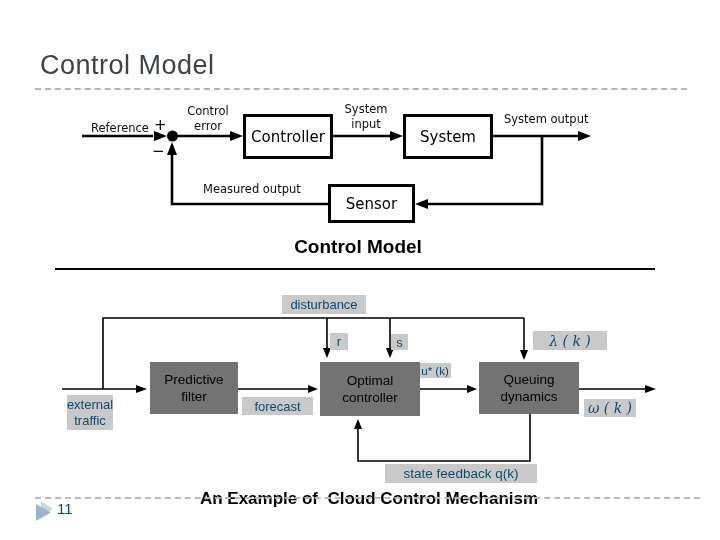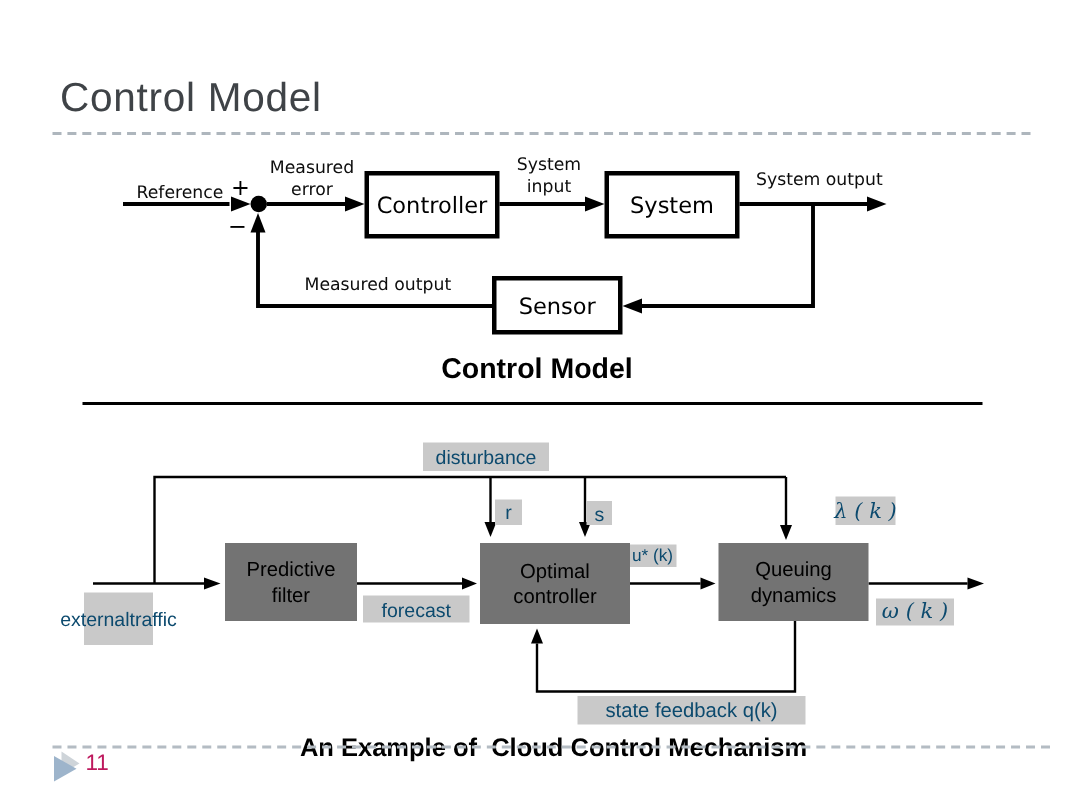--- a/index.html
+++ b/index.html
@@ -21,21 +21,21 @@
             font-weight:bold;color:#000;}
   .divider{left:55px;top:268px;width:600px;height:2px;background:#000;}
   
   .g-label{background:#c9c9c9;color:#0c4a6e;font-size:13px;display:flex;align-items:center;
            justify-content:center;text-align:center;white-space:nowrap;}
   .g-label.serif{font-family:"DejaVu Serif",serif;font-style:italic;font-size:14px;}
   .b-box{background:#737373;color:#000;font-size:13.5px;line-height:17px;display:flex;
          flex-direction:column;align-items:center;justify-content:center;text-align:center;}
   .caption2{left:159px;top:489px;width:420px;text-align:center;font-size:17px;
             font-weight:bold;color:#000;white-space:pre;}
-  .page-num{left:57px;top:500px;font-size:15px;color:#be185d;}
+  .page-num{left:57px;top:500px;font-size:15px;color:#0c4a6e;}
   svg{position:absolute;left:0;top:0;}
   .two-line span{display:block;}
 </style>
 </head>
 <body>
 
 <div class="abs slide-title">Control Model</div>
 <div class="abs dash-line title-underline"></div>
 
 <svg width="720" height="540">
@@ -72,42 +72,42 @@
     <polygon points="656,389 645,385 645,393" stroke="none"></polygon>
     <path d="M530,414 V461 H358 V429" fill="none"></path>
     <polygon points="358,419 354,429 362,429" stroke="none"></polygon>
   </g>
 </svg>
 
 <div class="abs d1-label" style="left:91px;top:121px;">Reference</div>
 <div class="abs sign" style="left:154px;top:116px;">+</div>
 <div class="abs sign" style="left:152px;top:142px;">−</div>
 <div class="abs d1-label two-line" style="left:179px;top:104px;width:58px;">
-  <span>Measured</span>
+  <span>Control</span>
   <span>error</span>
 </div>
 <div class="abs d1-label two-line" style="left:340px;top:102px;width:52px;">
   <span>System</span>
   <span>input</span>
 </div>
 <div class="abs d1-label" style="left:504px;top:112px;">System output</div>
 <div class="abs d1-label" style="left:203px;top:182px;">Measured output</div>
 
 <div class="abs d1-box" style="left:243px;top:114px;width:90px;height:45px;">Controller</div>
 <div class="abs d1-box" style="left:403px;top:114px;width:90px;height:45px;">System</div>
 <div class="abs d1-box" style="left:328px;top:184px;width:87px;height:39px;">Sensor</div>
 
 <div class="abs caption1">Control Model</div>
 <div class="abs divider"></div>
 
 <div class="abs g-label" style="left:282px;top:295px;width:84px;height:19px;">disturbance</div>
 <div class="abs g-label" style="left:330px;top:333px;width:18px;height:17px;">r</div>
 <div class="abs g-label" style="left:391px;top:334px;width:17px;height:16px;">s</div>
-<div class="abs g-label serif" style="left:557px;top:331px;width:40px;height:19px;">λ ( k )</div>
-<div class="abs g-label" style="left:56px;top:395px;width:46px;height:35px;flex-direction:row;line-height:16px;">
+<div class="abs g-label serif" style="left:533px;top:331px;width:74px;height:19px;">λ ( k )</div>
+<div class="abs g-label" style="left:67px;top:395px;width:46px;height:35px;flex-direction:column;line-height:16px;">
   <span>external</span>
   <span>traffic</span>
 </div>
 <div class="abs g-label" style="left:242px;top:397px;width:71px;height:18px;">forecast</div>
 <div class="abs g-label" style="left:419px;top:363px;width:32px;height:15px;font-size:11.5px;">u* (k)</div>
 <div class="abs g-label serif" style="left:584px;top:399px;width:52px;height:18px;">ω ( k )</div>
 <div class="abs g-label" style="left:385px;top:464px;width:152px;height:19px;font-size:13.5px;">state feedback q(k)</div>
 
 <div class="abs b-box" style="left:150px;top:362px;width:88px;height:52px;">
   <span>Predictive</span>

